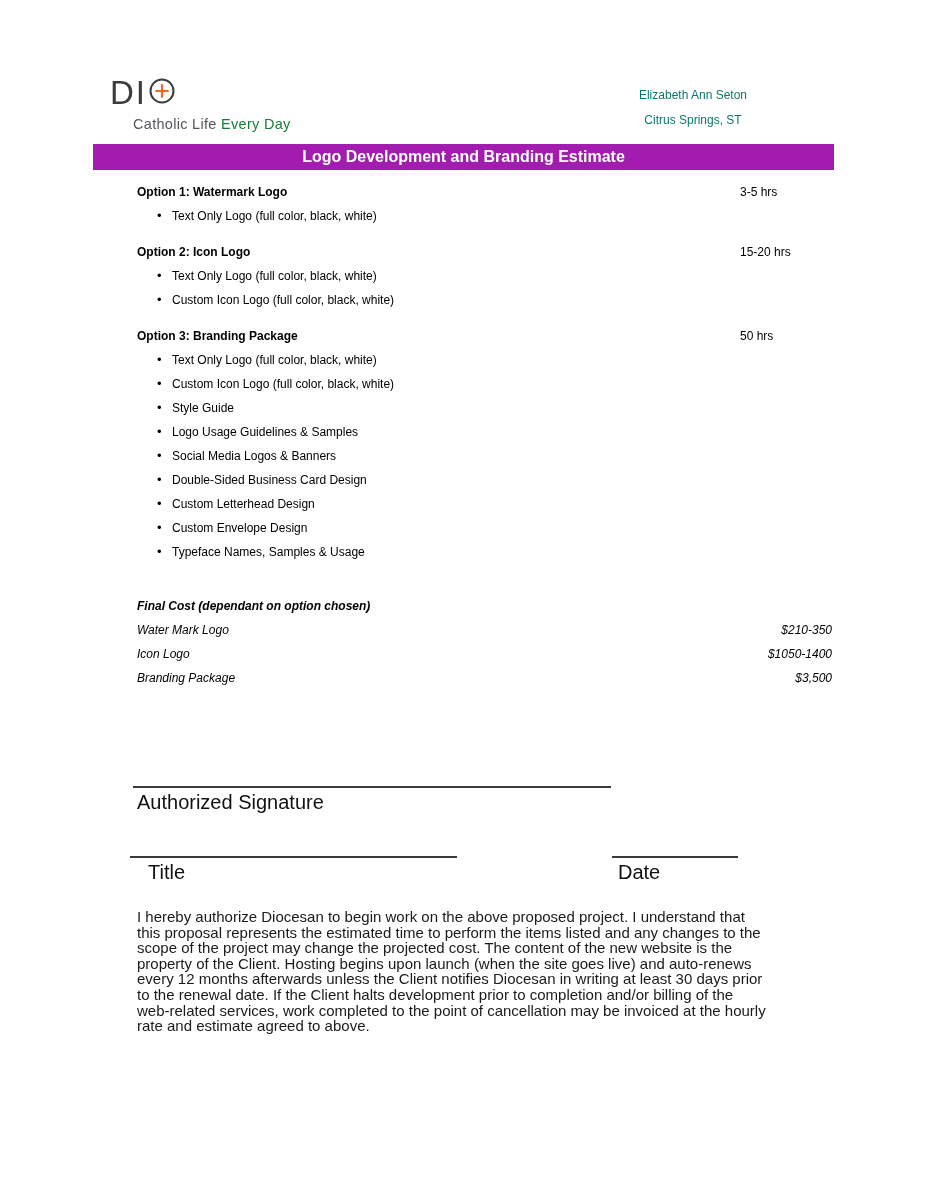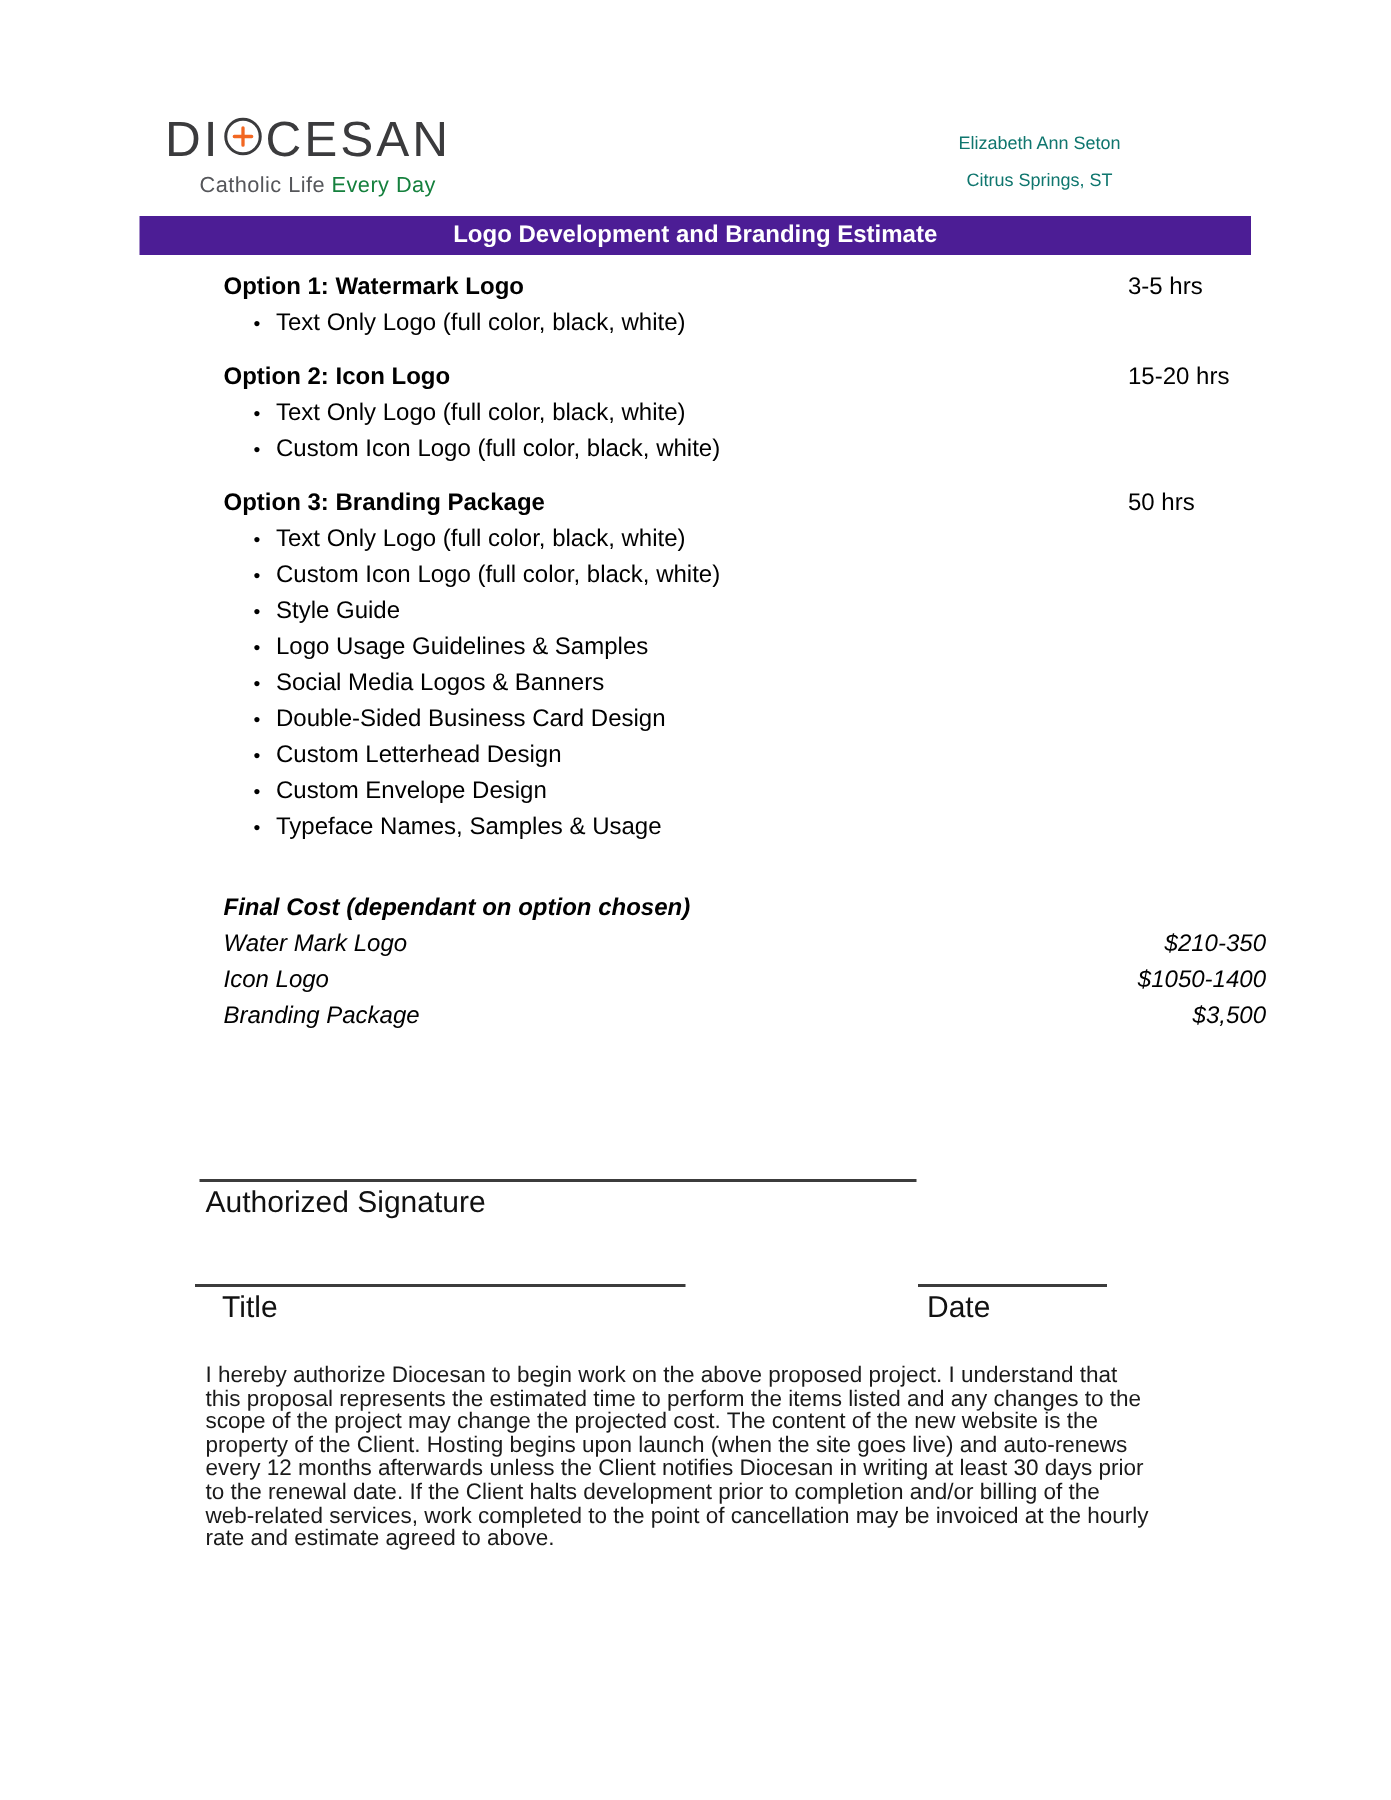--- a/index.html
+++ b/index.html
@@ -43,33 +43,33 @@
     text-align: center;
     font-size: 12px;
     line-height: 25px;
     color: #0f766e;
   }
 
   
   .banner {
     position: absolute;
     left: 93px; top: 144px; width: 741px; height: 26px;
-    background: #4c1d95;
+    background: #a21caf;
     color: #ffffff;
     font-size: 16px;
     font-weight: bold;
     text-align: center;
     line-height: 26px;
   }
 
   
   .content {
     position: absolute;
-    left: 149px; top: 180px; width: 695px;
-    font-size: 16px;
+    left: 137px; top: 180px; width: 695px;
+    font-size: 12px;
     line-height: 24px;
   }
   .option + .option { margin-top: 12px; }
   .option-heading { font-weight: bold; position: relative; }
   .hours {
     position: absolute;
     left: 603px; top: 0;
     font-weight: normal;
     white-space: nowrap;
   }
@@ -114,21 +114,20 @@
 
   <div class="logo">
     <div class="wordmark">
       <span>DI</span>
       <span class="o-cross">
         <svg width="26" height="26" viewBox="0 0 26 26" aria-hidden="true">
           <circle cx="13" cy="13" r="11.5" fill="none" stroke="#3b3b3d" stroke-width="2"></circle>
           <path d="M13 7.2 V18.8 M7.2 13 H18.8" stroke="#F26722" stroke-width="2.2" stroke-linecap="round" fill="none"></path>
         </svg>
       </span>
-      <span>CESAN</span>
     </div>
     <div class="tagline">
       <span>Catholic Life </span><span class="tag-orange">Every Day</span>
     </div>
   </div>
 
   <div class="client">
     <div>Elizabeth Ann Seton</div>
     <div>Citrus Springs, ST</div>
   </div>

